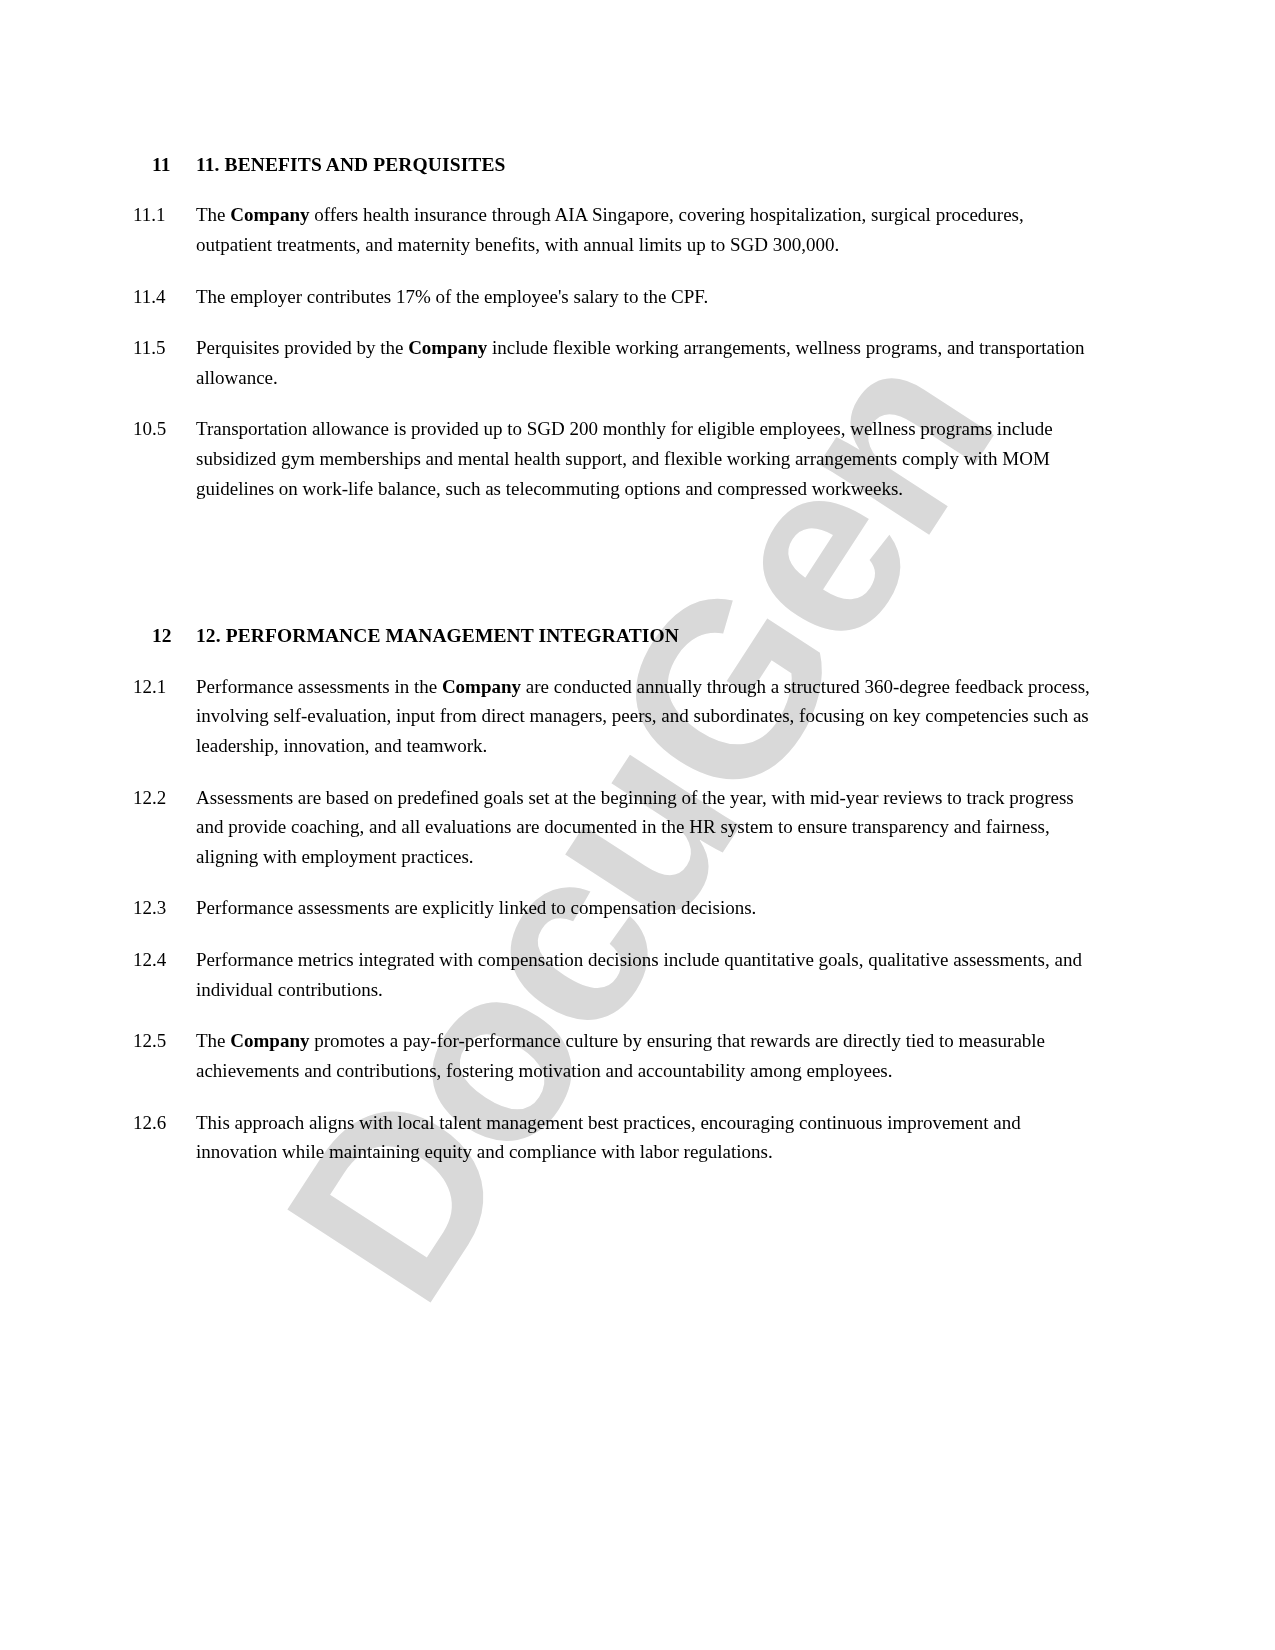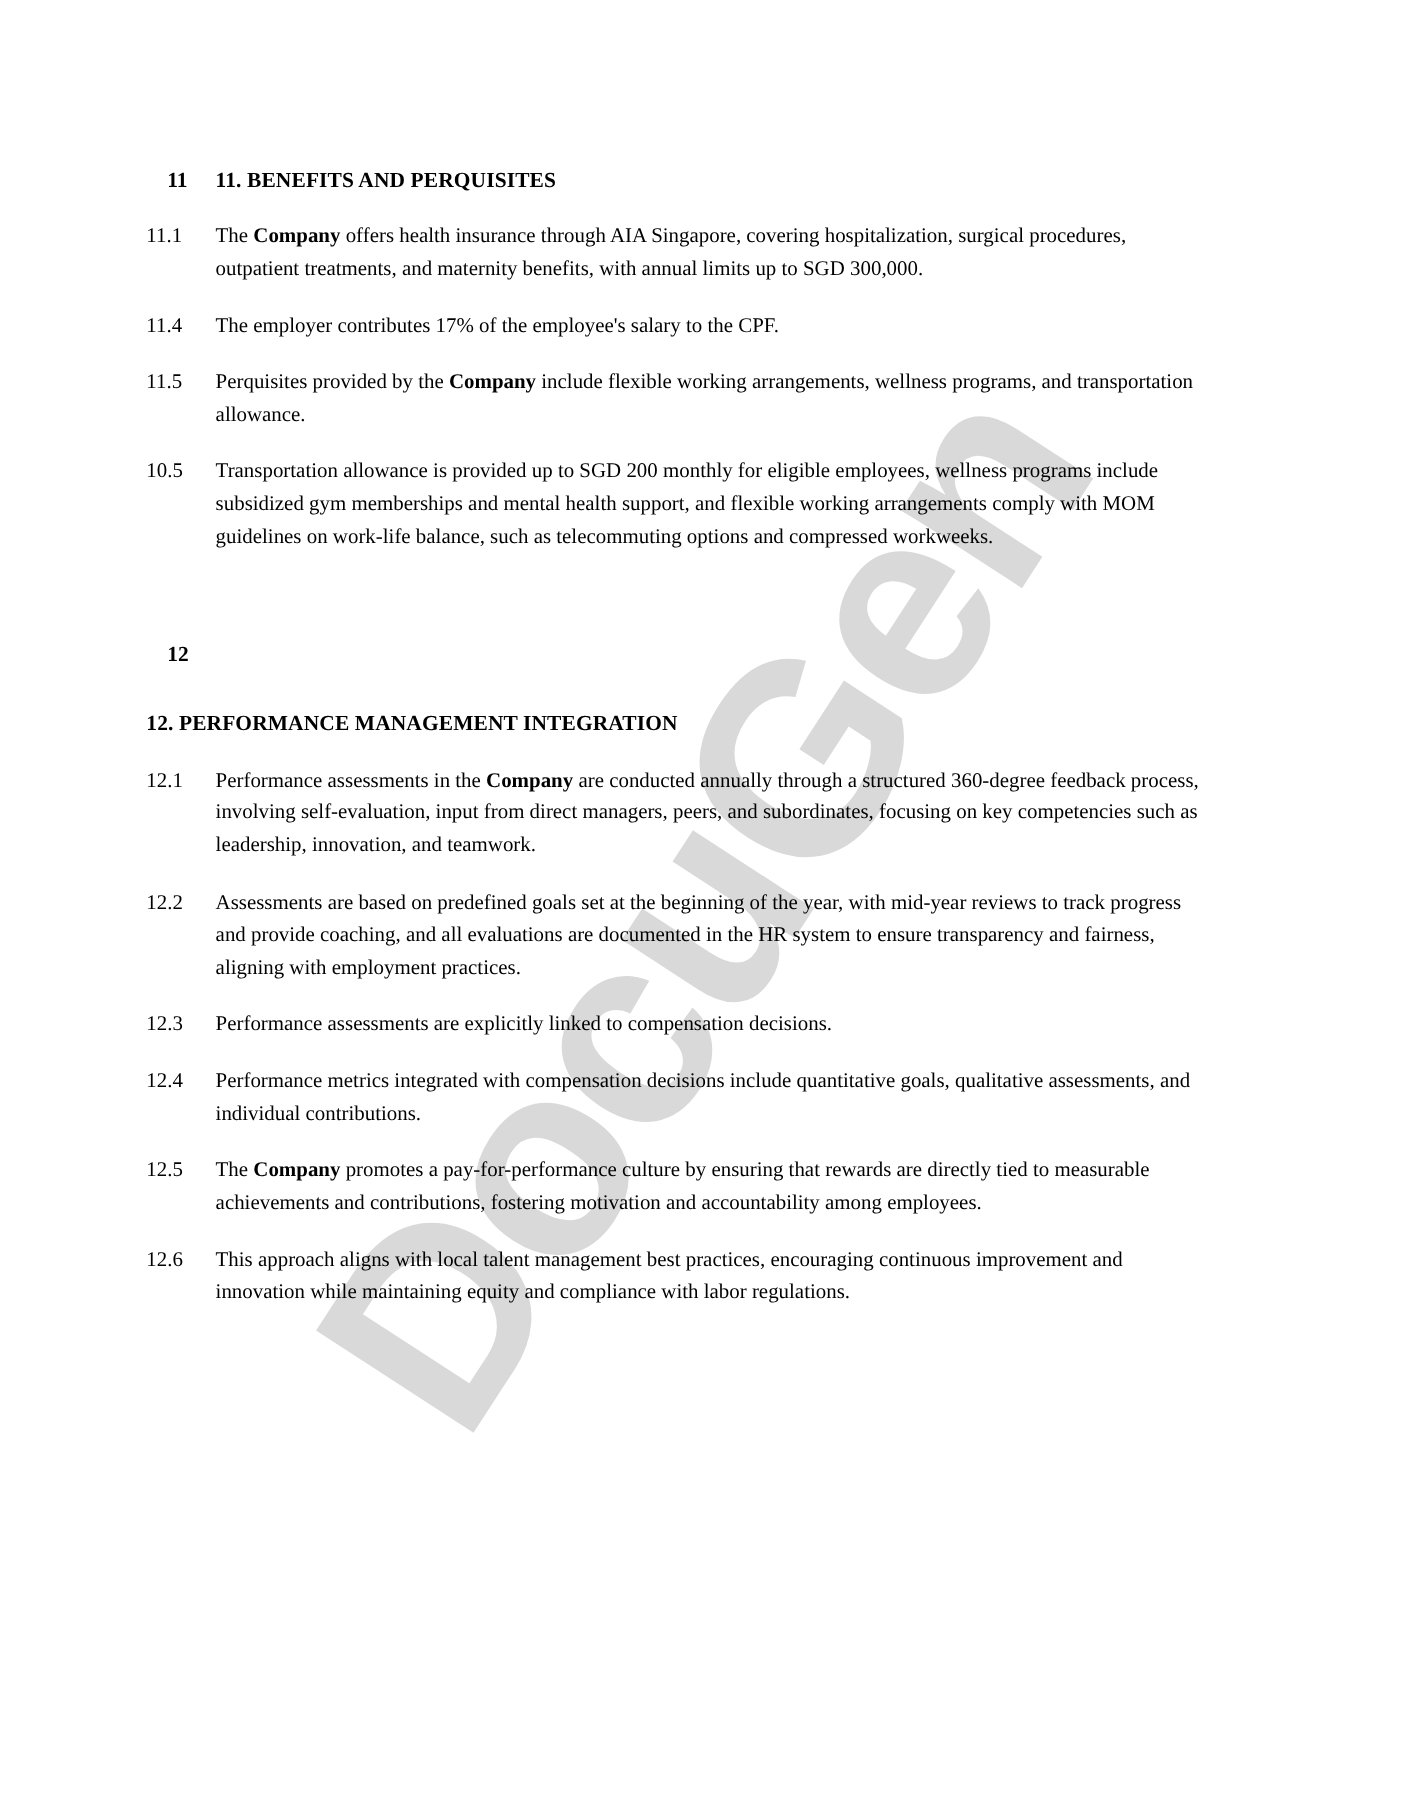--- a/index.html
+++ b/index.html
@@ -70,22 +70,21 @@
     box-sizing: border-box;
     font-weight: bold;
   }
   .section-heading .sec-title {
     flex: 1 1 auto;
     font-weight: bold;
     letter-spacing: 0.1px;
   }
 
   .section-heading.second {
-    margin-top: 80px;
-    flex-direction: column;
+    margin-top: 120px;
   }
 
   .clause {
     display: flex;
     align-items: flex-start;
     font-size: 19px;
     line-height: 1.56;
     margin: 0 0 22px 0;
   }
   .clause .cl-num {

